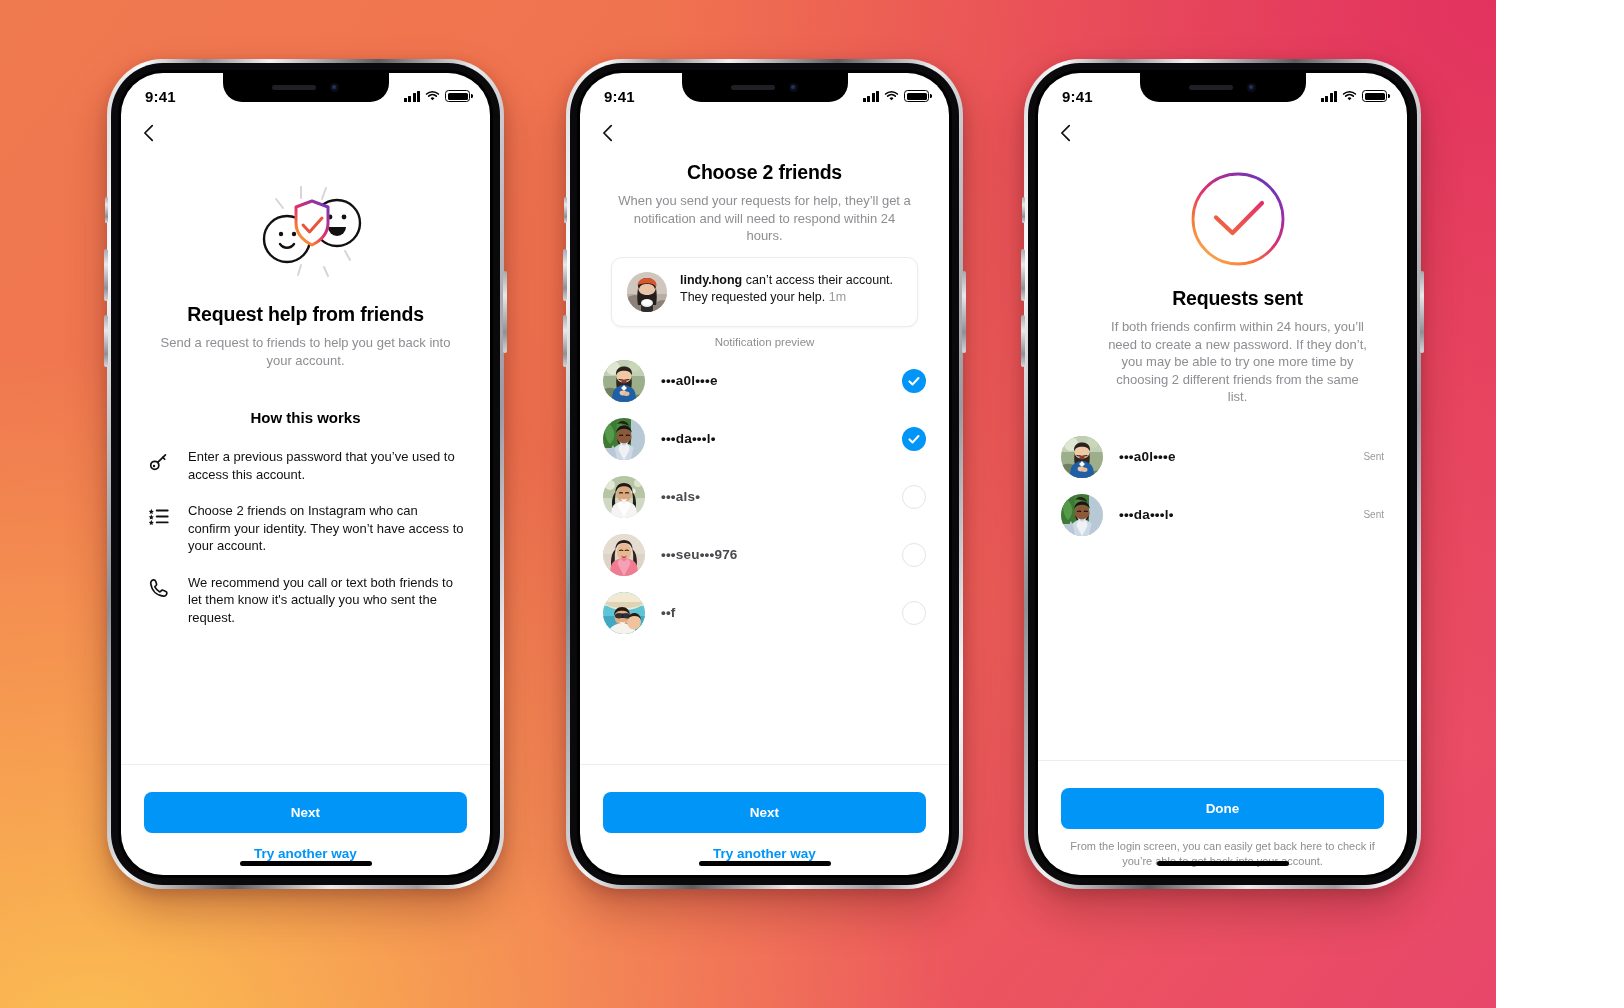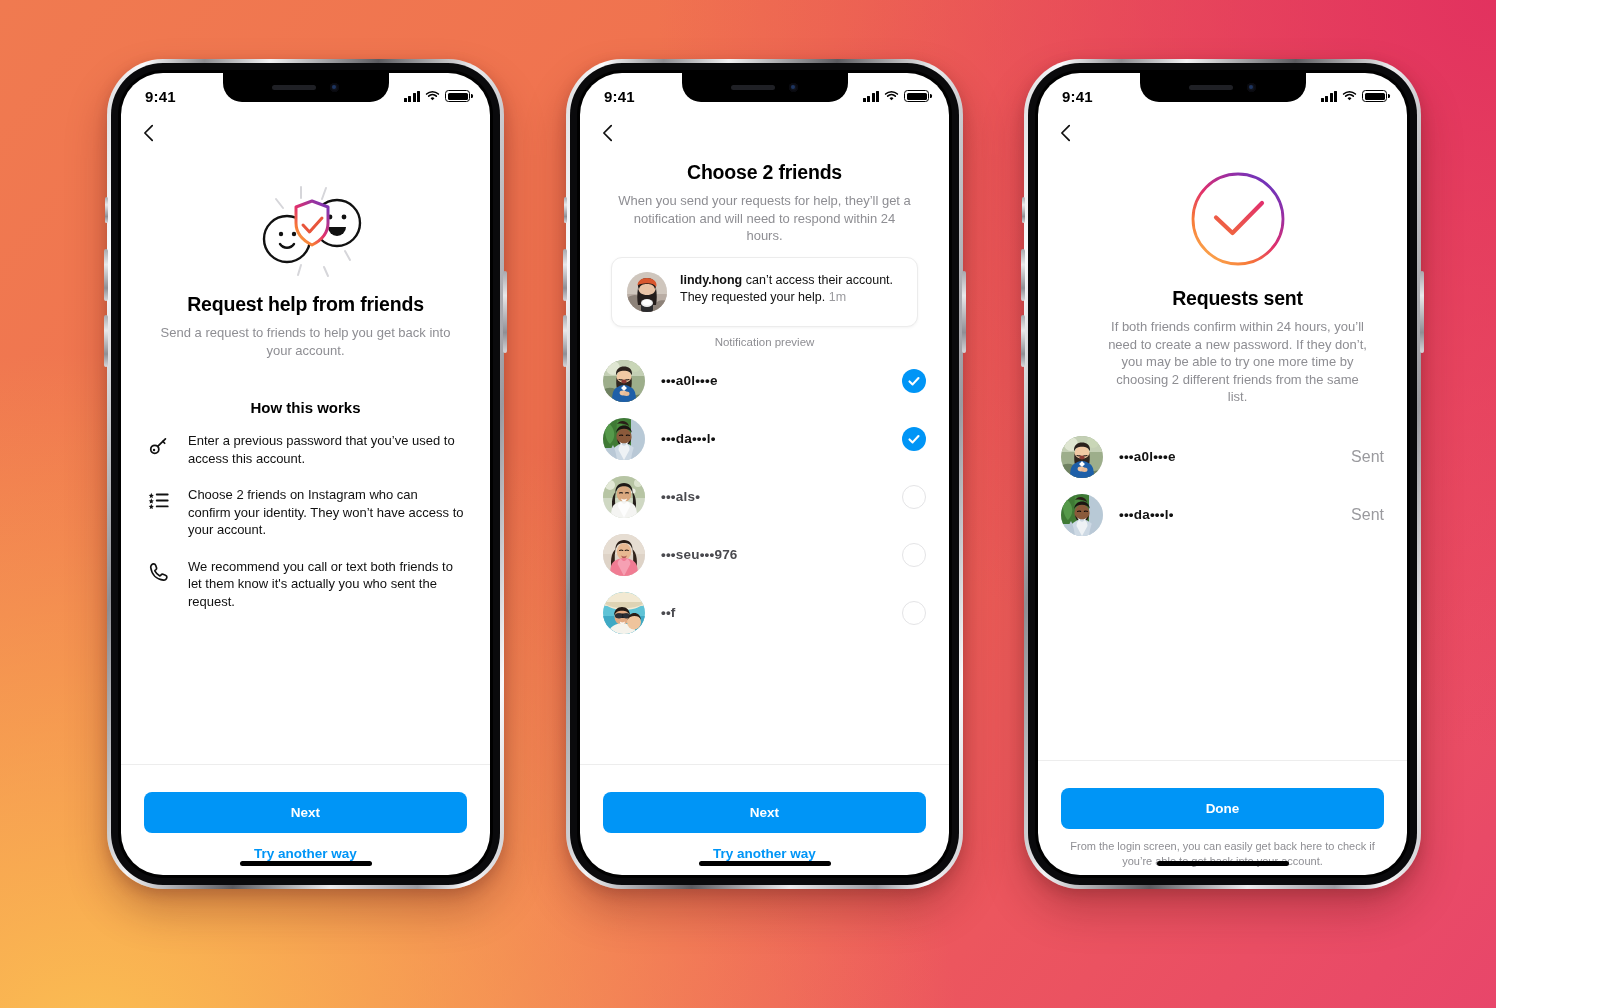--- a/index.html
+++ b/index.html
@@ -302,21 +302,21 @@
   }
   .friend-name {
     flex: 1 1 auto;
     font-size: 13.5px;
     font-weight: bold;
     color: #121212;
     letter-spacing: .2px;
   }
   .friend-name.dim { color: #4a4a4f; font-weight: bold; }
   .sent-label {
-    font-size: 16px;
+    font-size: 10px;
     color: #9a9a9e;
   }
 
   .check {
     width: 24px; height: 24px;
     border-radius: 50%;
     flex: 0 0 24px;
     display: flex; align-items: center; justify-content: center;
   }
   .check.on { background: #0095F6; }
@@ -408,27 +408,27 @@
                 <circle cx="54" cy="61" r="2.2" fill="#111"></circle>
                 <path d="M40 71a8.5 8.5 0 0 0 14 0" fill="none" stroke="#111" stroke-width="2.4" stroke-linecap="round"></path>
                 <circle cx="97" cy="50" r="23" fill="#fff" stroke="#111" stroke-width="2.4"></circle>
                 <circle cx="90" cy="44" r="2.4" fill="#111"></circle>
                 <circle cx="104" cy="44" r="2.4" fill="#111"></circle>
                 <path d="M88 54h18a9 9 0 0 1-18 0z" fill="#111"></path>
                 <path d="M72 28l16 6v16c0 11-8 18-16 22-8-4-16-11-16-22V34l16-6z" fill="#fff" stroke="url(#igShield)" stroke-width="3" stroke-linejoin="round"></path>
                 <path d="M63 52l6.5 7L82 45" fill="none" stroke="#E8553B" stroke-width="3" stroke-linecap="round" stroke-linejoin="round"></path>
               </svg>
             </div>
-            <h1 class="title" style="margin-top:8px;">Request help from friends</h1>
+            <h1 class="title" style="margin-top:18px;">Request help from friends</h1>
             <p class="subtitle">Send a request to friends to help you get back into your account.</p>
           </div>
 
           <h2 class="section-title" style="margin-top:40px;">How this works</h2>
 
-          <div class="steps" style="margin-top:16px;">
+          <div class="steps" style="margin-top:22px;">
             <div class="step">
               <span class="step-ico">
                 <svg width="22" height="22" viewBox="0 0 24 24">
                   <circle cx="7.4" cy="15.6" r="4.4" fill="none" stroke="#111" stroke-width="1.9"></circle>
                   <circle cx="6.6" cy="16.4" r="1.3" fill="#111"></circle>
                   <path d="M10.6 12.5 19 4.2" fill="none" stroke="#111" stroke-width="1.9" stroke-linecap="round"></path>
                   <path d="M16.2 7l2 2" fill="none" stroke="#111" stroke-width="1.9" stroke-linecap="round"></path>
                 </svg>
               </span>
               <span class="step-text">Enter a previous password that you’ve used to access this account.</span>

